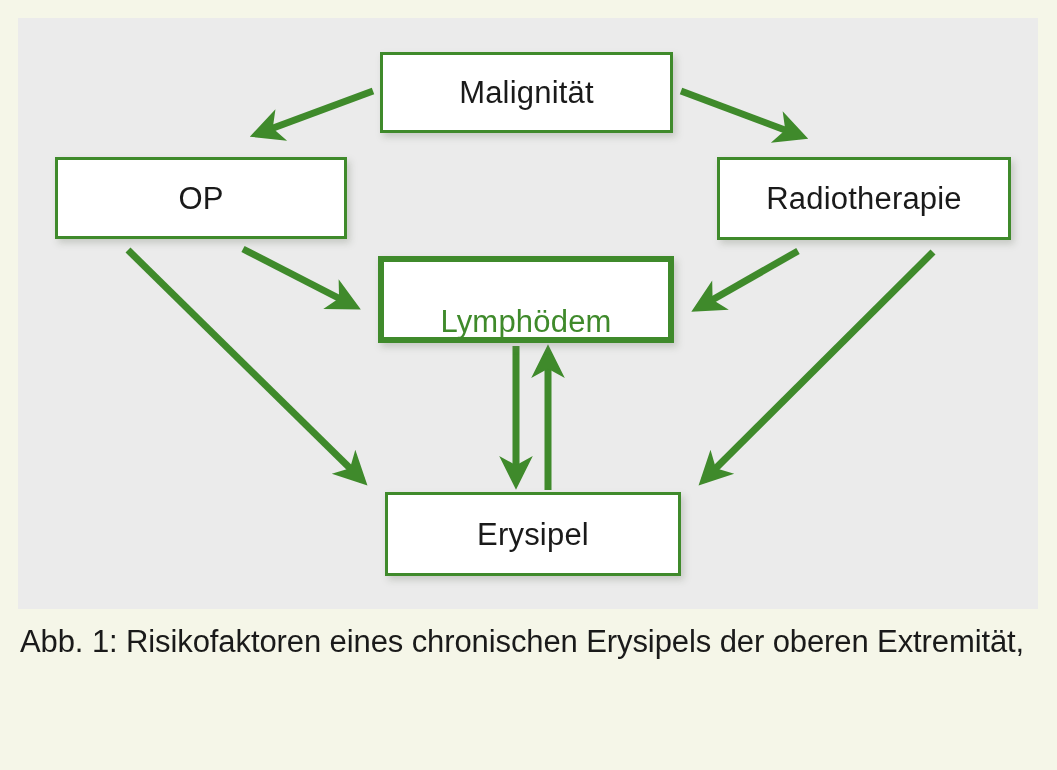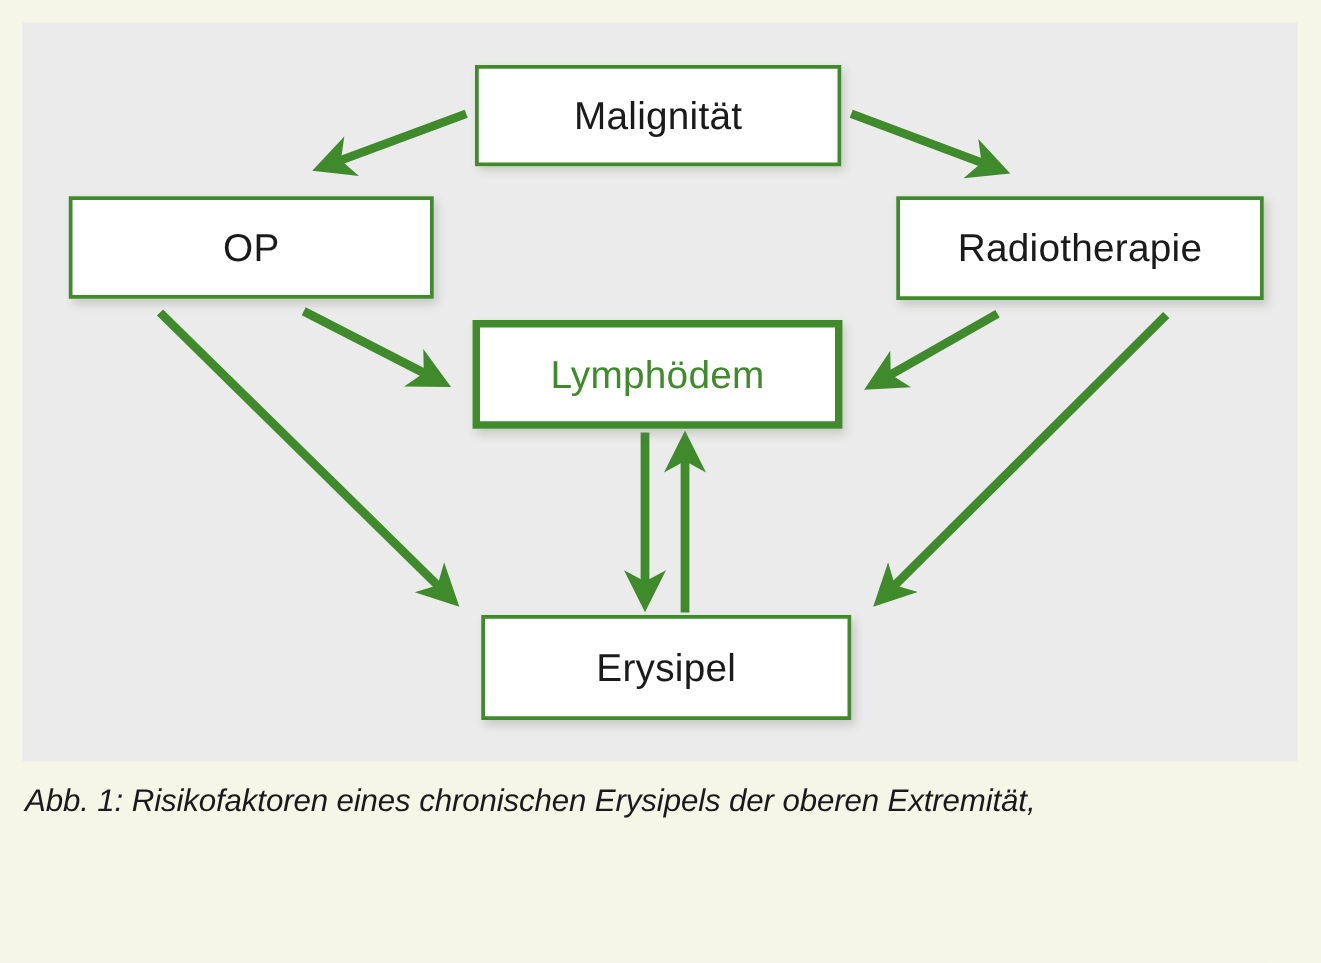--- a/index.html
+++ b/index.html
@@ -53,20 +53,21 @@
   .node-label {
     font-family: "Liberation Sans", sans-serif;
     font-size: 31px;
     line-height: 1;
     color: #1a1a1a;
     letter-spacing: 0.2px;
     white-space: nowrap;
   }
   .node.emphasis {
     border-width: 6px;
+    align-items: flex-end;
   }
   .node.emphasis .node-label {
     color: #3f8a2b;
   }
 
   #node-malignitaet {
     left: 362px; top: 34px; width: 293px; height: 81px;
   }
   #node-op {
     left: 37px; top: 139px; width: 292px; height: 82px;
@@ -81,25 +82,24 @@
     left: 367px; top: 474px; width: 296px; height: 84px; justify-content: center;
   }
 
   
   #caption {
     position: absolute;
     left: 20px;
     top: 623px;
     width: 1010px;
     font-family: "Liberation Sans", sans-serif;
-    font-size: 25px;
+    font-size: 31px;
     line-height: 37px;
     color: #1a1a1a;
     letter-spacing: -0.1px;
-    font-style: italic;
   }
 </style>
 </head>
 <body>
 
 <div id="figure-root">
 
   <div id="diagram-panel">
 
     <svg id="arrow-layer" viewBox="0 0 1020 591" width="1020" height="591">

